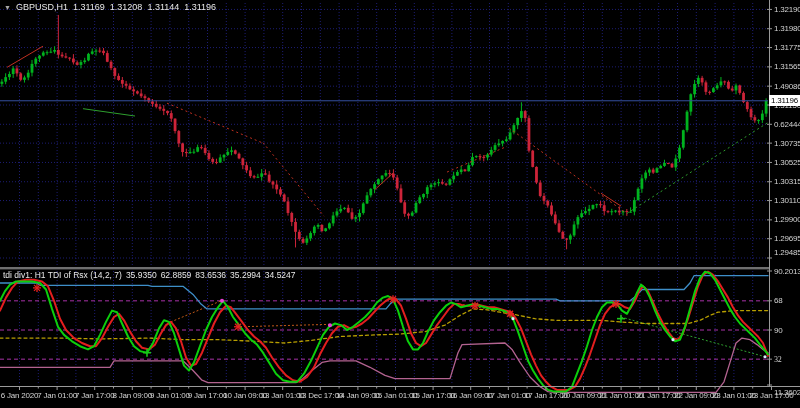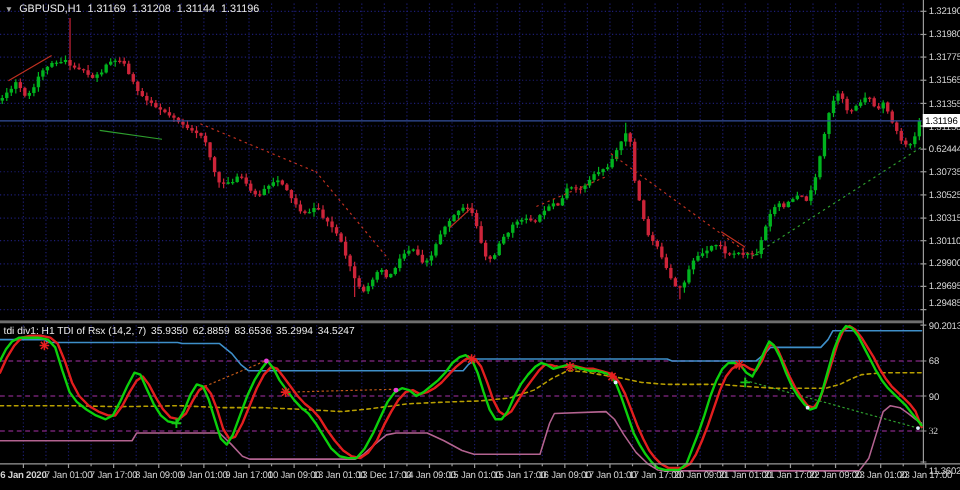--- a/index.html
+++ b/index.html
@@ -677,36 +677,36 @@
   </div>
 
   <div id="pricebox" style="top: 95.2726px;">1.31196</div>
 
   <div class="overlay" id="price-axis-overlay" style="left:769px;top:0;width:31px;height:386px;"></div>
   <div class="overlay" id="time-axis-overlay" style="left:0;top:387px;width:800px;height:21px;"></div>
 <div class="axlbl" style="left: 774px; top: 4.924px;">1.32190</div>
     <div class="axlbl" style="left: 774px; top: 24.223px;">1.31980</div>
     <div class="axlbl" style="left: 774px; top: 43.0625px;">1.31775</div>
     <div class="axlbl" style="left: 774px; top: 62.3615px;">1.31565</div>
-    <div class="axlbl" style="left: 774px; top: 81.6605px;">1.31355</div>
+    <div class="axlbl" style="left: 774px; top: 81.6605px;">1.49086</div>
     <div class="axlbl" style="left: 774px; top: 100.5px;">1.31150</div>
     <div class="axlbl" style="left: 774px; top: 119.799px;">0.62444</div>
     <div class="axlbl" style="left: 774px; top: 138.638px;">1.30735</div>
     <div class="axlbl" style="left: 774px; top: 157.938px;">1.30525</div>
     <div class="axlbl" style="left: 774px; top: 177.237px;">1.30315</div>
     <div class="axlbl" style="left: 774px; top: 196.076px;">1.30110</div>
     <div class="axlbl" style="left: 774px; top: 215.375px;">1.29900</div>
     <div class="axlbl" style="left: 774px; top: 234.214px;">1.29695</div>
     <div class="axlbl" style="left: 774px; top: 248px;">1.29485</div>
     <div class="axlbl" style="left: 774px; top: 266.5px;">90.2013</div>
     <div class="axlbl" style="left: 774px; top: 296.34px;">68</div>
     <div class="axlbl" style="left: 774px; top: 325.5px;">90</div>
     <div class="axlbl" style="left: 774px; top: 354.66px; font-family: Liberation Serif, serif;">32</div>
     <div class="axlbl" style="left: 774px; top: 388.096px;">11.3602</div>
-    <div class="axlbl datelbl" style="left: 19.5px; top: 391px; font-weight: bold;">6 Jan 2020</div>
+    <div class="axlbl datelbl" style="left: 19.5px; top: 391px;">6 Jan 2020</div>
     <div class="axlbl datelbl" style="left: 57.1px; top: 391px;">7 Jan 01:00</div>
     <div class="axlbl datelbl" style="left: 94.7px; top: 391px;">7 Jan 17:00</div>
     <div class="axlbl datelbl" style="left: 132.3px; top: 391px;">8 Jan 09:00</div>
     <div class="axlbl datelbl" style="left: 169.9px; top: 391px;">9 Jan 01:00</div>
     <div class="axlbl datelbl" style="left: 207.5px; top: 391px;">9 Jan 17:00</div>
     <div class="axlbl datelbl" style="left: 245.1px; top: 391px;">10 Jan 09:00</div>
     <div class="axlbl datelbl" style="left: 282.7px; top: 391px;">13 Jan 01:00</div>
     <div class="axlbl datelbl" style="left: 320.3px; top: 391px;">13 Dec 17:00</div>
     <div class="axlbl datelbl" style="left: 357.9px; top: 391px;">14 Jan 09:00</div>
     <div class="axlbl datelbl" style="left: 395.5px; top: 391px;">15 Jan 01:00</div>

